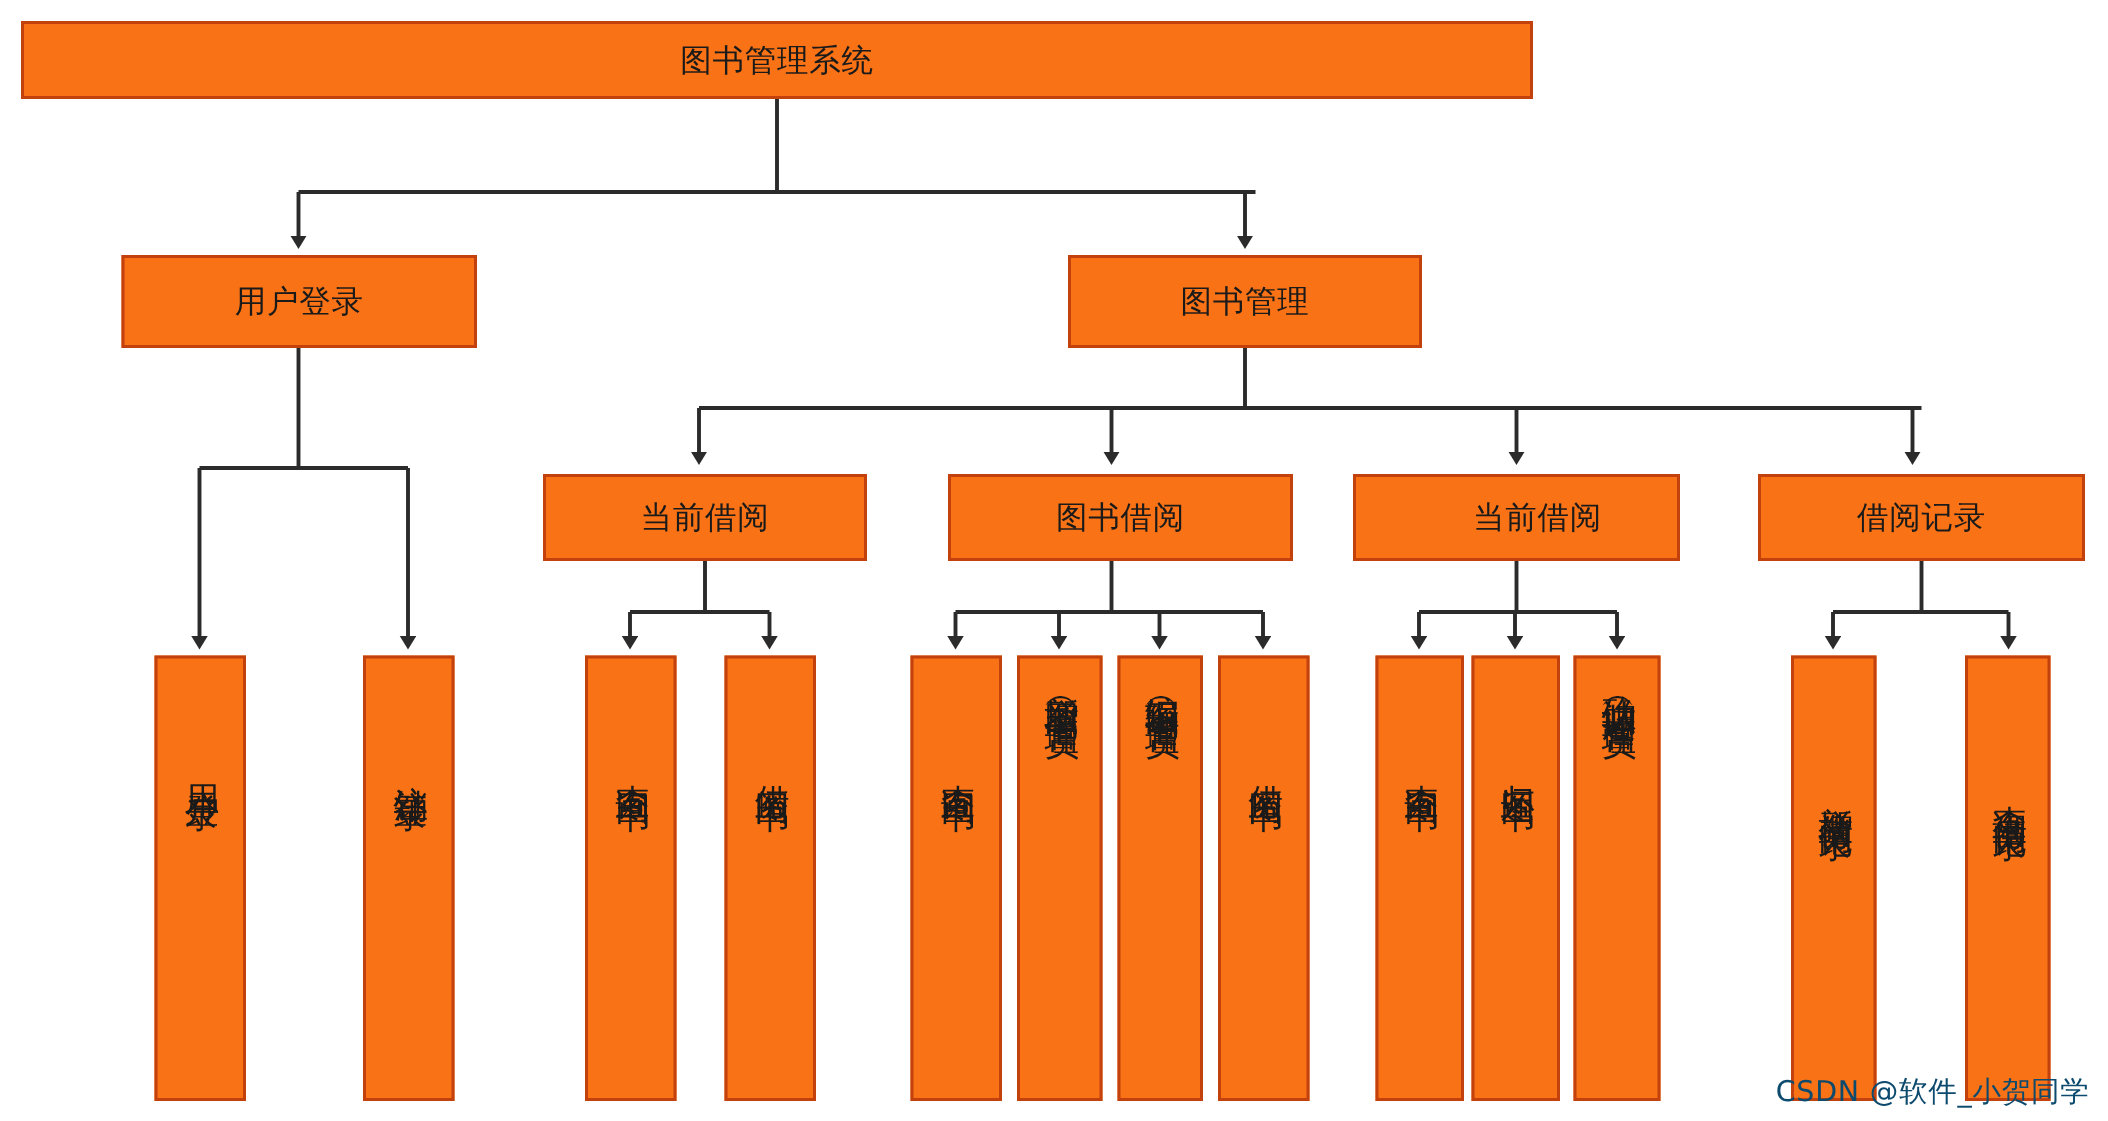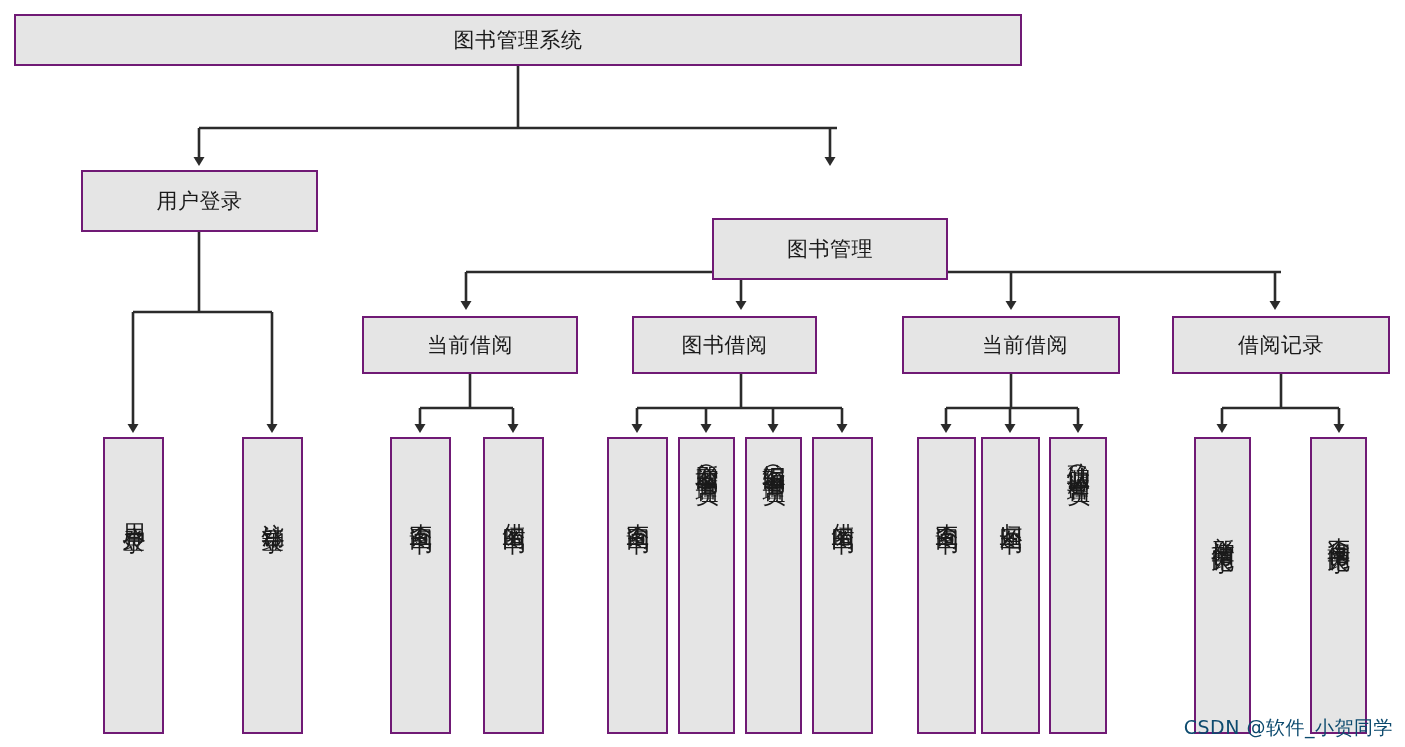--- a/index.html
+++ b/index.html
@@ -20,22 +20,22 @@
   #wires {
     position: absolute;
     left: 0;
     top: 0;
     width: 1405px;
     height: 747px;
   }
   .node {
     position: absolute;
     box-sizing: border-box;
-    border: 2px solid #701a75;
-    background: #e5e5e5;
+    border: 2px solid #c2410c;
+    background: #f97316;
     display: flex;
     align-items: center;
     justify-content: center;
     color: #1a1a1a;
   }
   .node.horiz {
     font-size: 21px;
     letter-spacing: 0.5px;
   }
   .node.vert {
@@ -127,29 +127,29 @@
   </svg>
 
   <div class="node horiz" style="left:14px; top:14px; width:1008px; height:52px;">
     <span>图书管理系统</span>
   </div>
 
   <div class="node horiz" style="left:81px; top:170px; width:237px; height:62px;">
     <span>用户登录</span>
   </div>
 
-  <div class="node horiz" style="left:712px; top:170px; width:236px; height:62px;margin-top:48px;">
+  <div class="node horiz" style="left:712px; top:170px; width:236px; height:62px;">
     <span>图书管理</span>
   </div>
 
   <div class="node horiz" style="left:362px; top:316px; width:216px; height:58px;">
     <span>当前借阅</span>
   </div>
 
-  <div class="node horiz" style="left:632px; top:316px; width:185px; height:58px;">
+  <div class="node horiz" style="left:632px; top:316px; width:230px; height:58px;">
     <span>图书借阅</span>
   </div>
 
   <div class="node horiz" style="left:902px; top:316px; width:218px; height:58px;padding-left:28px;">
     <span>当前借阅</span>
   </div>
 
   <div class="node horiz" style="left:1172px; top:316px; width:218px; height:58px;">
     <span>借阅记录</span>
   </div>

